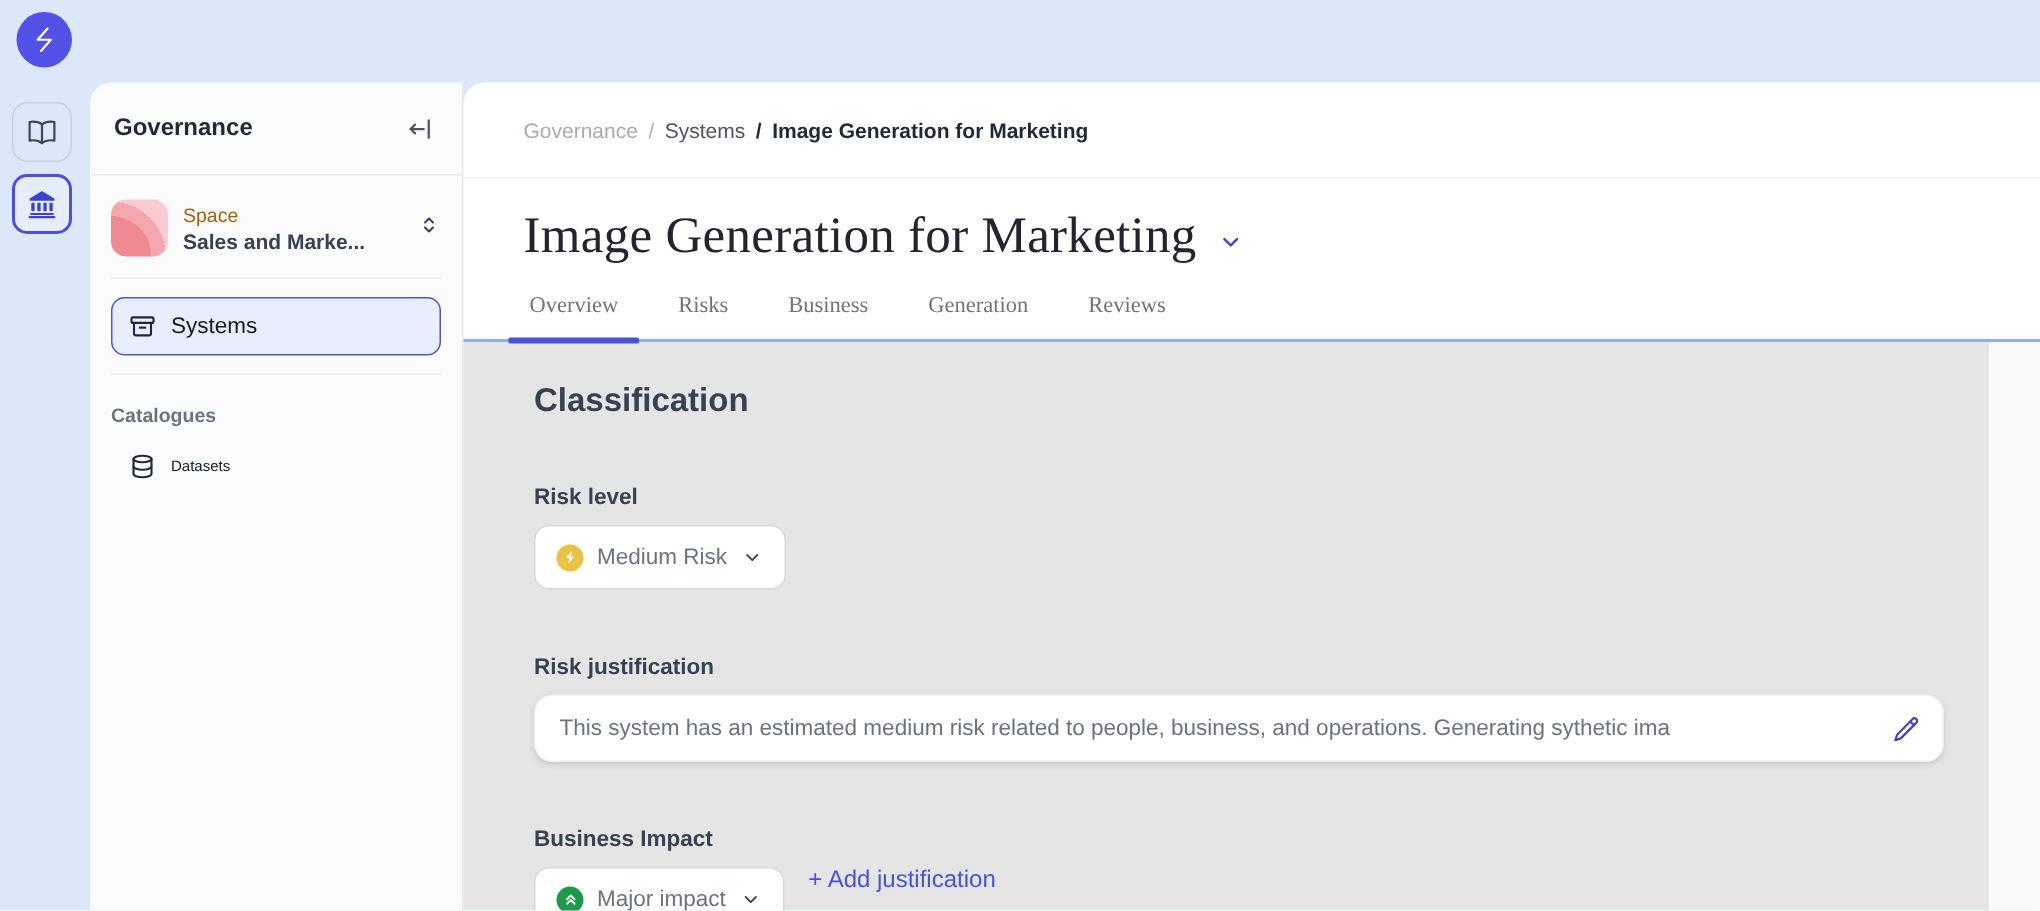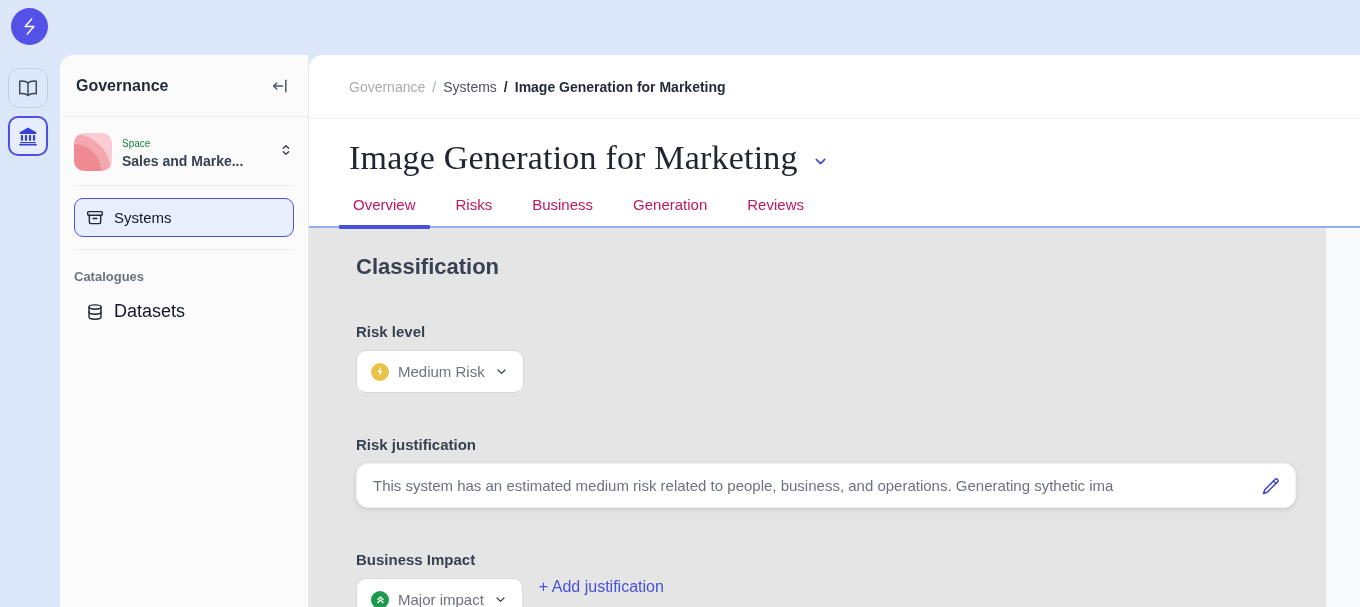--- a/index.html
+++ b/index.html
@@ -48,41 +48,41 @@
 
   .space-row {
     margin:16px 14px 14px 14px; display:flex; align-items:center; gap:10px; cursor:pointer;
   }
   .space-avatar {
     width:38px; height:38px; border-radius:10px; flex:0 0 38px;
     background:
       radial-gradient(circle at 0% 100%, #EF8A92 0%, #EF8A92 50%, #F4A7AF 50%, #F4A7AF 68%, #F9CBD3 68%);
   }
   .space-texts { flex:1; min-width:0; }
-  .space-kind { font-size:10px; color:#15803d; line-height:17px; }
+  .space-kind { font-size:13px; color:#a16207; line-height:17px; }
   .space-name { font-size:14px; font-weight:700; color:#374151; line-height:18px; white-space:nowrap; overflow:hidden; }
   .space-caret { color:#374151; } .space-caret svg { width:16px; height:16px; }
 
   .side-divider { height:1px; background:#ECEDF0; margin:0 14px; }
 
   .systems-btn {
     margin:12px 14px; height:39px; background:#E9EEFC;
     border:1.5px solid #4A55DF; border-radius:9px;
     display:flex; align-items:center; gap:9px; padding:0 10px; cursor:pointer;
   }
   .systems-btn svg { width:20px; height:20px; color:#1F2937; }
   .systems-label { font-size:15px; color:#111827; }
 
   .section-label { margin:19px 14px 12px 14px; font-size:13px; font-weight:700; color:#6B7280; }
 
   .datasets-row {
     margin:0 14px; padding:5px 0 5px 11px; display:flex; align-items:center; gap:9px; cursor:pointer;
   }
   .datasets-row svg { width:20px; height:20px; color:#1F2937; }
-  .datasets-label { font-size:18px; color:#111827; }
+  .datasets-label { font-size:10px; color:#111827; }
 
   
   .main-panel {
     flex:1; background:#FFFFFF; border-top-left-radius:14px;
     display:flex; flex-direction:column; min-width:0;
   }
   .crumb-bar {
     height:64px; flex:0 0 64px; display:flex; align-items:center;
     padding:0 40px; border-bottom:1px solid #EEEFF1; font-size:14px;
   }
@@ -98,22 +98,22 @@
     font-size:34px; color:#22242F; letter-spacing:0.2px;
   }
   .title-caret { color:#4147D5; cursor:pointer; display:flex; margin-top:6px; }
   .title-caret svg { width:17px; height:17px; }
 
   .tabs-row {
     margin-top:13px; padding:0 0 0 30px; display:flex; gap:12px;
     border-bottom:2px solid #8FAEF3; position:relative;
   }
   .tab {
-    padding:6px 14px 13px 14px; font-size:15px; color:#be185d;
-    cursor:pointer; position:relative; white-space:nowrap;
+    padding:6px 14px 13px 14px; font-size:15px; color:#737373;
+    cursor:pointer; position:relative; white-space:nowrap;font-family:Liberation Serif, serif;
   }
   .tab.active::after {
     content:""; position:absolute; left:0; right:0; bottom:-3px; height:4px;
     background:#4752D9; border-radius:1px;
   }
 
   .content-scroll { flex:1; background:#F8F9FA; min-height:0; }
   .content-card {
     width:calc(100% - 34px); height:100%; background:#e5e5e5;
     padding:26px 0 0 47px;

